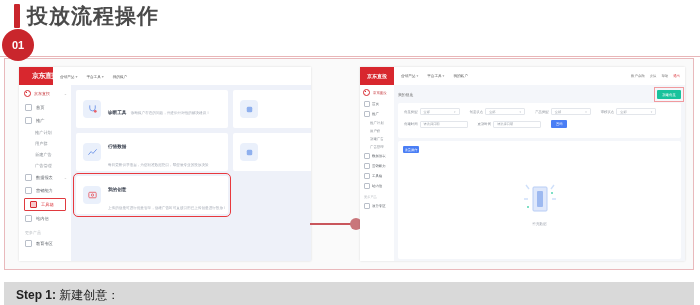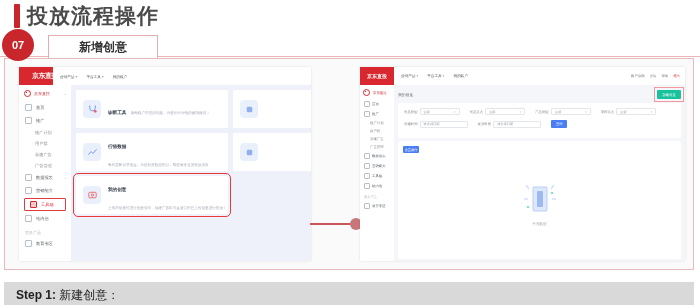--- a/index.html
+++ b/index.html
@@ -141,22 +141,21 @@
 <div class="page">
 
   <div class="title-row">
     <div class="title-bar"></div>
     <div class="title-text">投放流程操作</div>
   </div>
 
   <div class="chip-row">
     <div class="chip-line"></div>
   </div>
-  <div class="badge">07</div>
-  <div class="chip">新增创意</div>
+  <div class="badge">01</div>
 
   <div class="frame">
 
     <div class="app-left">
 
       <div class="logo-box">
         <span class="logo-glyph">京东直投</span>
       </div>
 
       <div class="r-top topnav">

